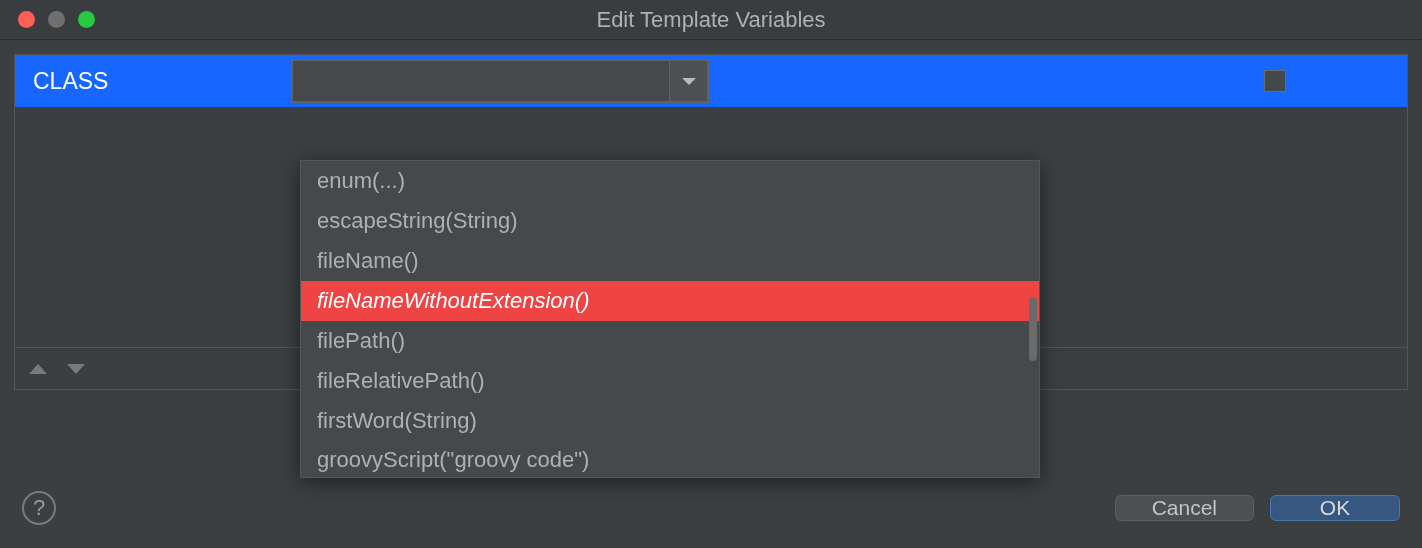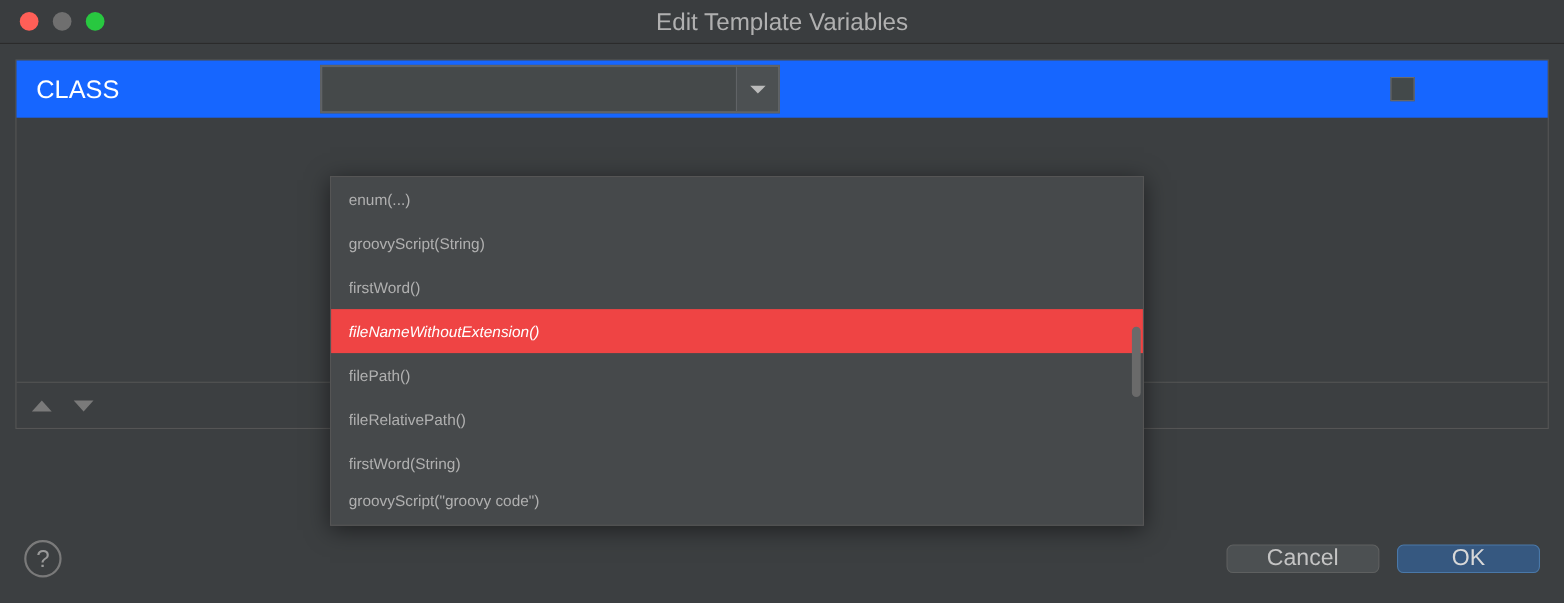--- a/index.html
+++ b/index.html
@@ -162,21 +162,21 @@
       height: 64px;
       background: #6a6a6a;
       border-radius: 4px;
     }
     .dd-item {
       height: 40px;
       padding: 0 16px;
       display: flex;
       align-items: center;
       color: #b0b0b0;
-      font-size: 14px;
+      font-size: 22px;
     }
     .dd-item.highlighted {
       background: #ef4444;
       color: #ffffff;
       font-style: italic;
     }
     .dd-item.last { height: 36px; align-items: flex-start; padding-top: 6px; }
     .bottom-bar {
       position: absolute;
       bottom: 0;
@@ -251,22 +251,22 @@
     </div>
     <div class="table-footer">
       <div class="mv-arrow mv-up"></div>
       <div class="mv-arrow mv-down"></div>
     </div>
   </div>
 </div>
 
 <div class="dropdown-popup">
   <div class="dd-item">enum(...)</div>
-  <div class="dd-item">groovyScript(String)</div>
-  <div class="dd-item">firstWord()</div>
+  <div class="dd-item">escapeString(String)</div>
+  <div class="dd-item">fileName()</div>
   <div class="dd-item highlighted">fileNameWithoutExtension()</div>
   <div class="dd-item">filePath()</div>
   <div class="dd-item">fileRelativePath()</div>
   <div class="dd-item">firstWord(String)</div>
   <div class="dd-item last">groovyScript("groovy code")</div>
   <div class="dd-scrollbar"></div>
 </div>
 
 <div class="bottom-bar">
   <div class="help-btn">?</div>

